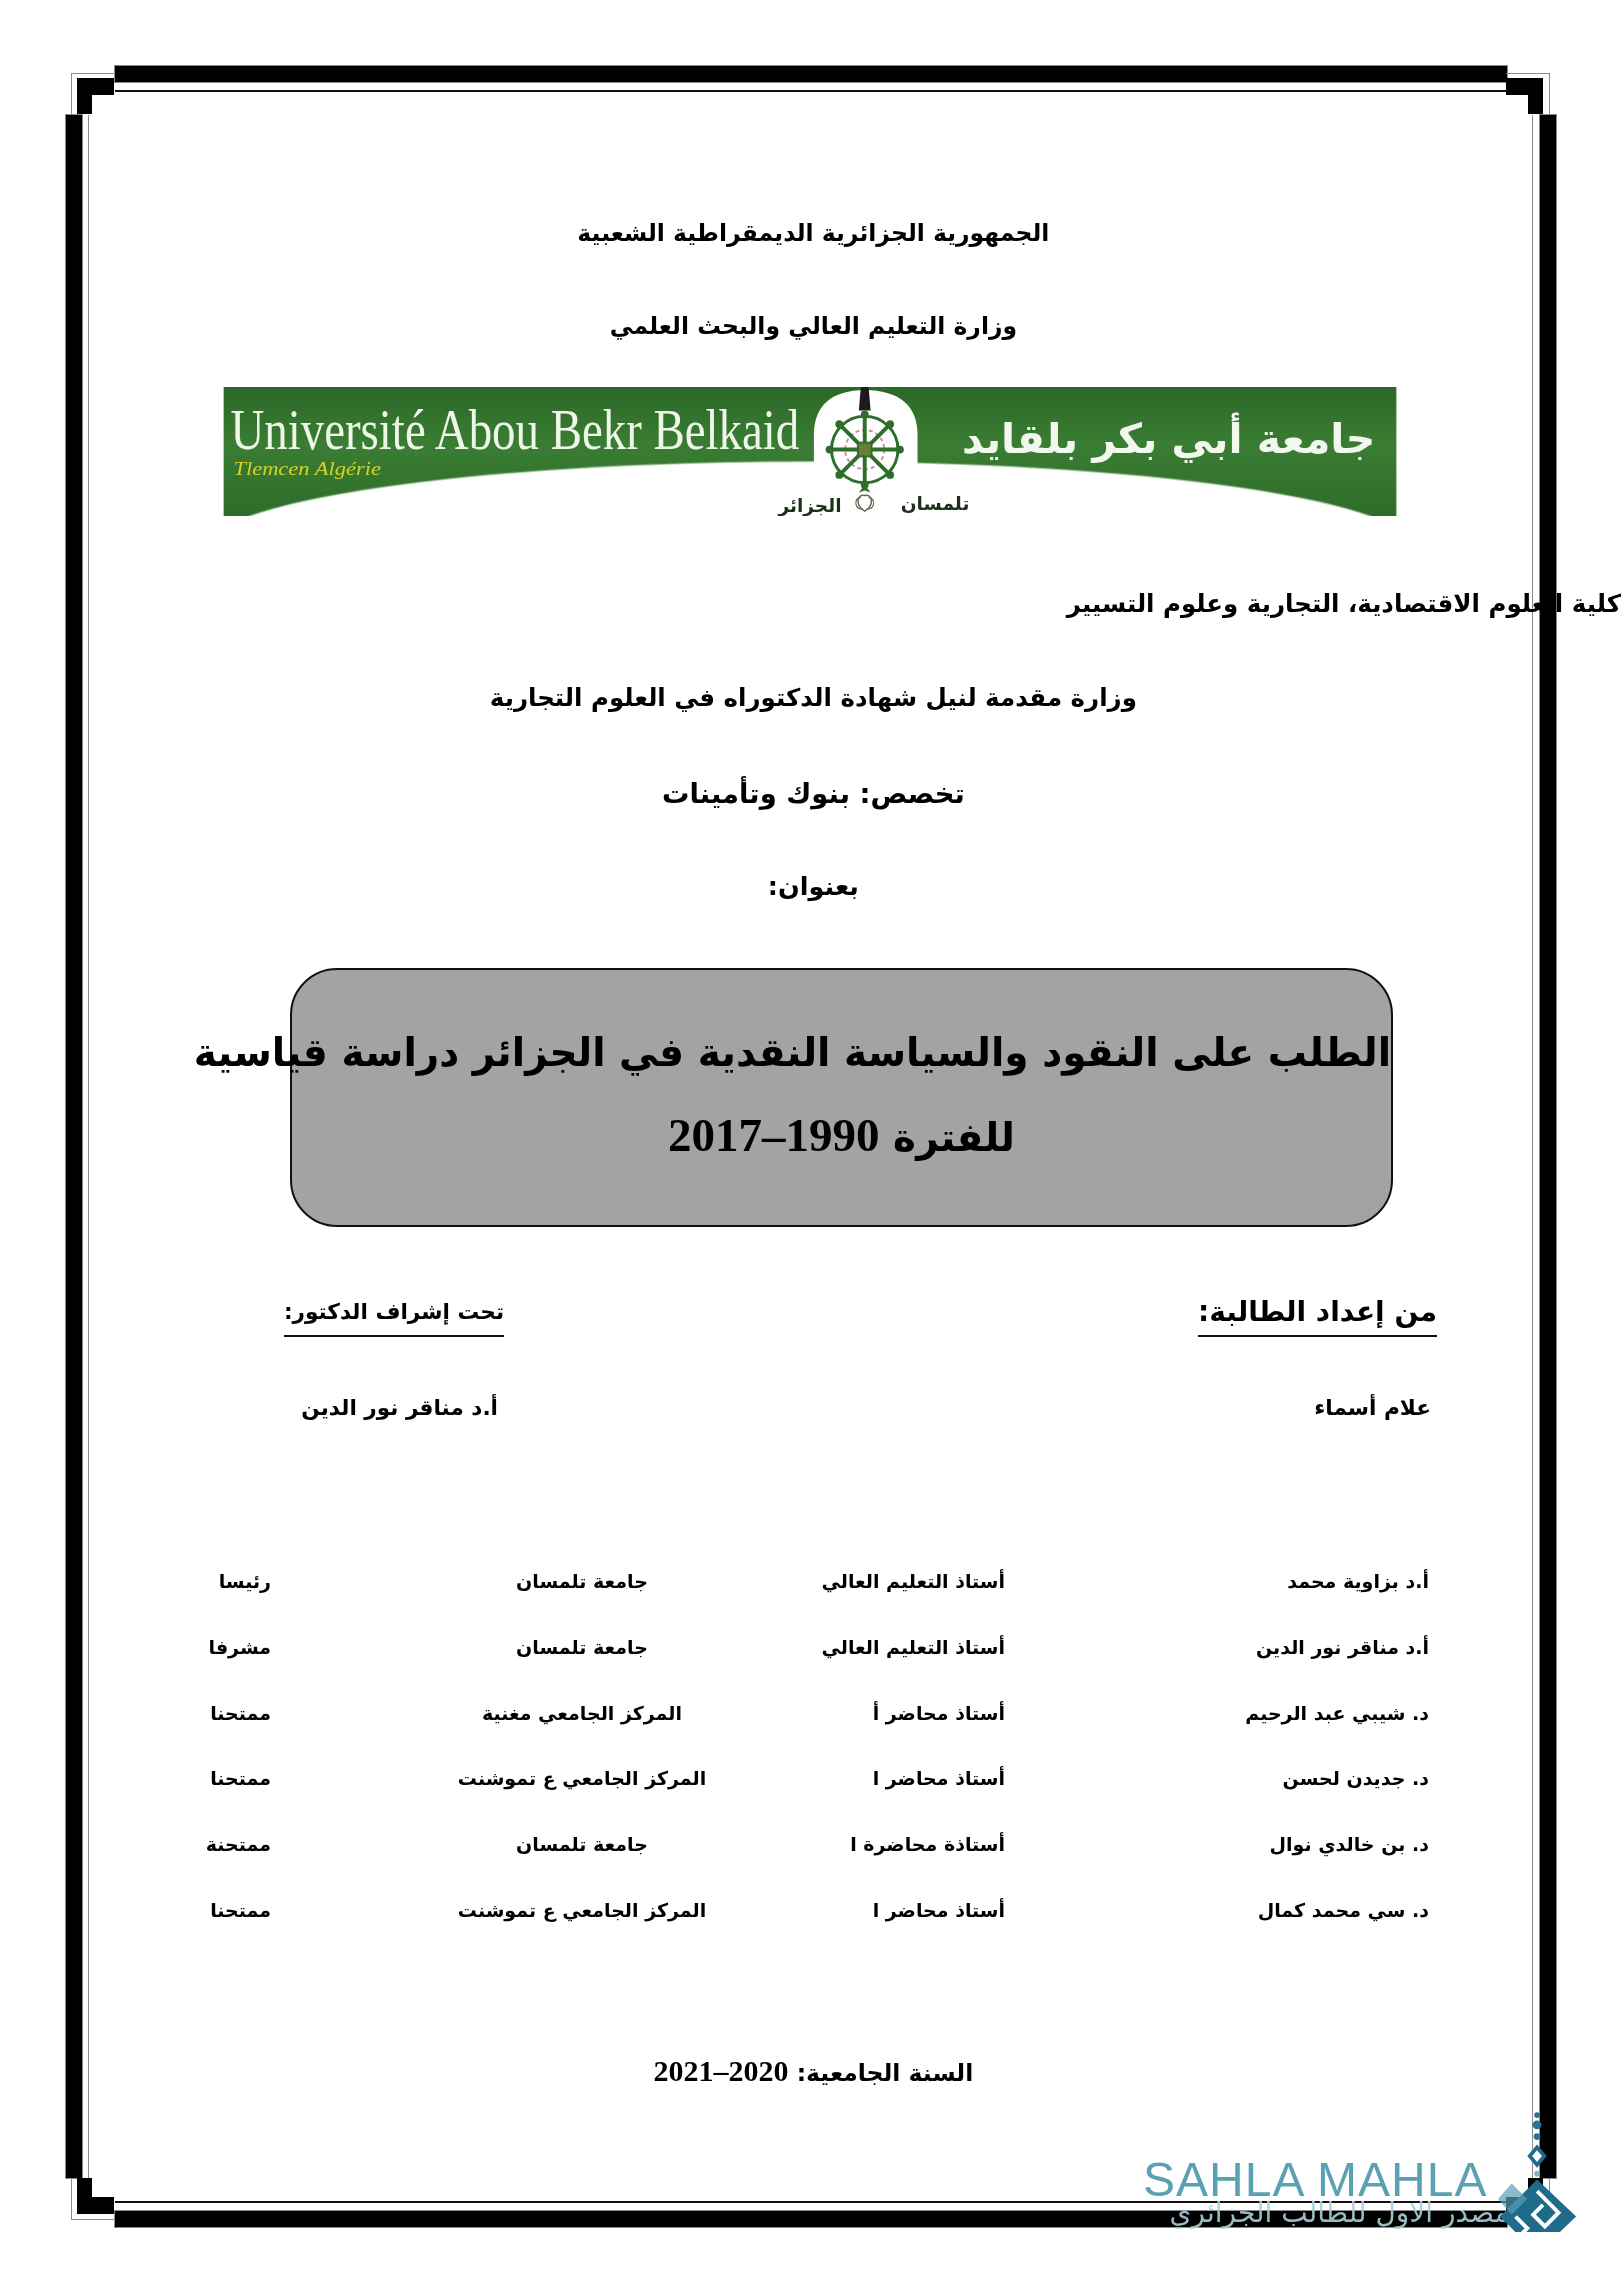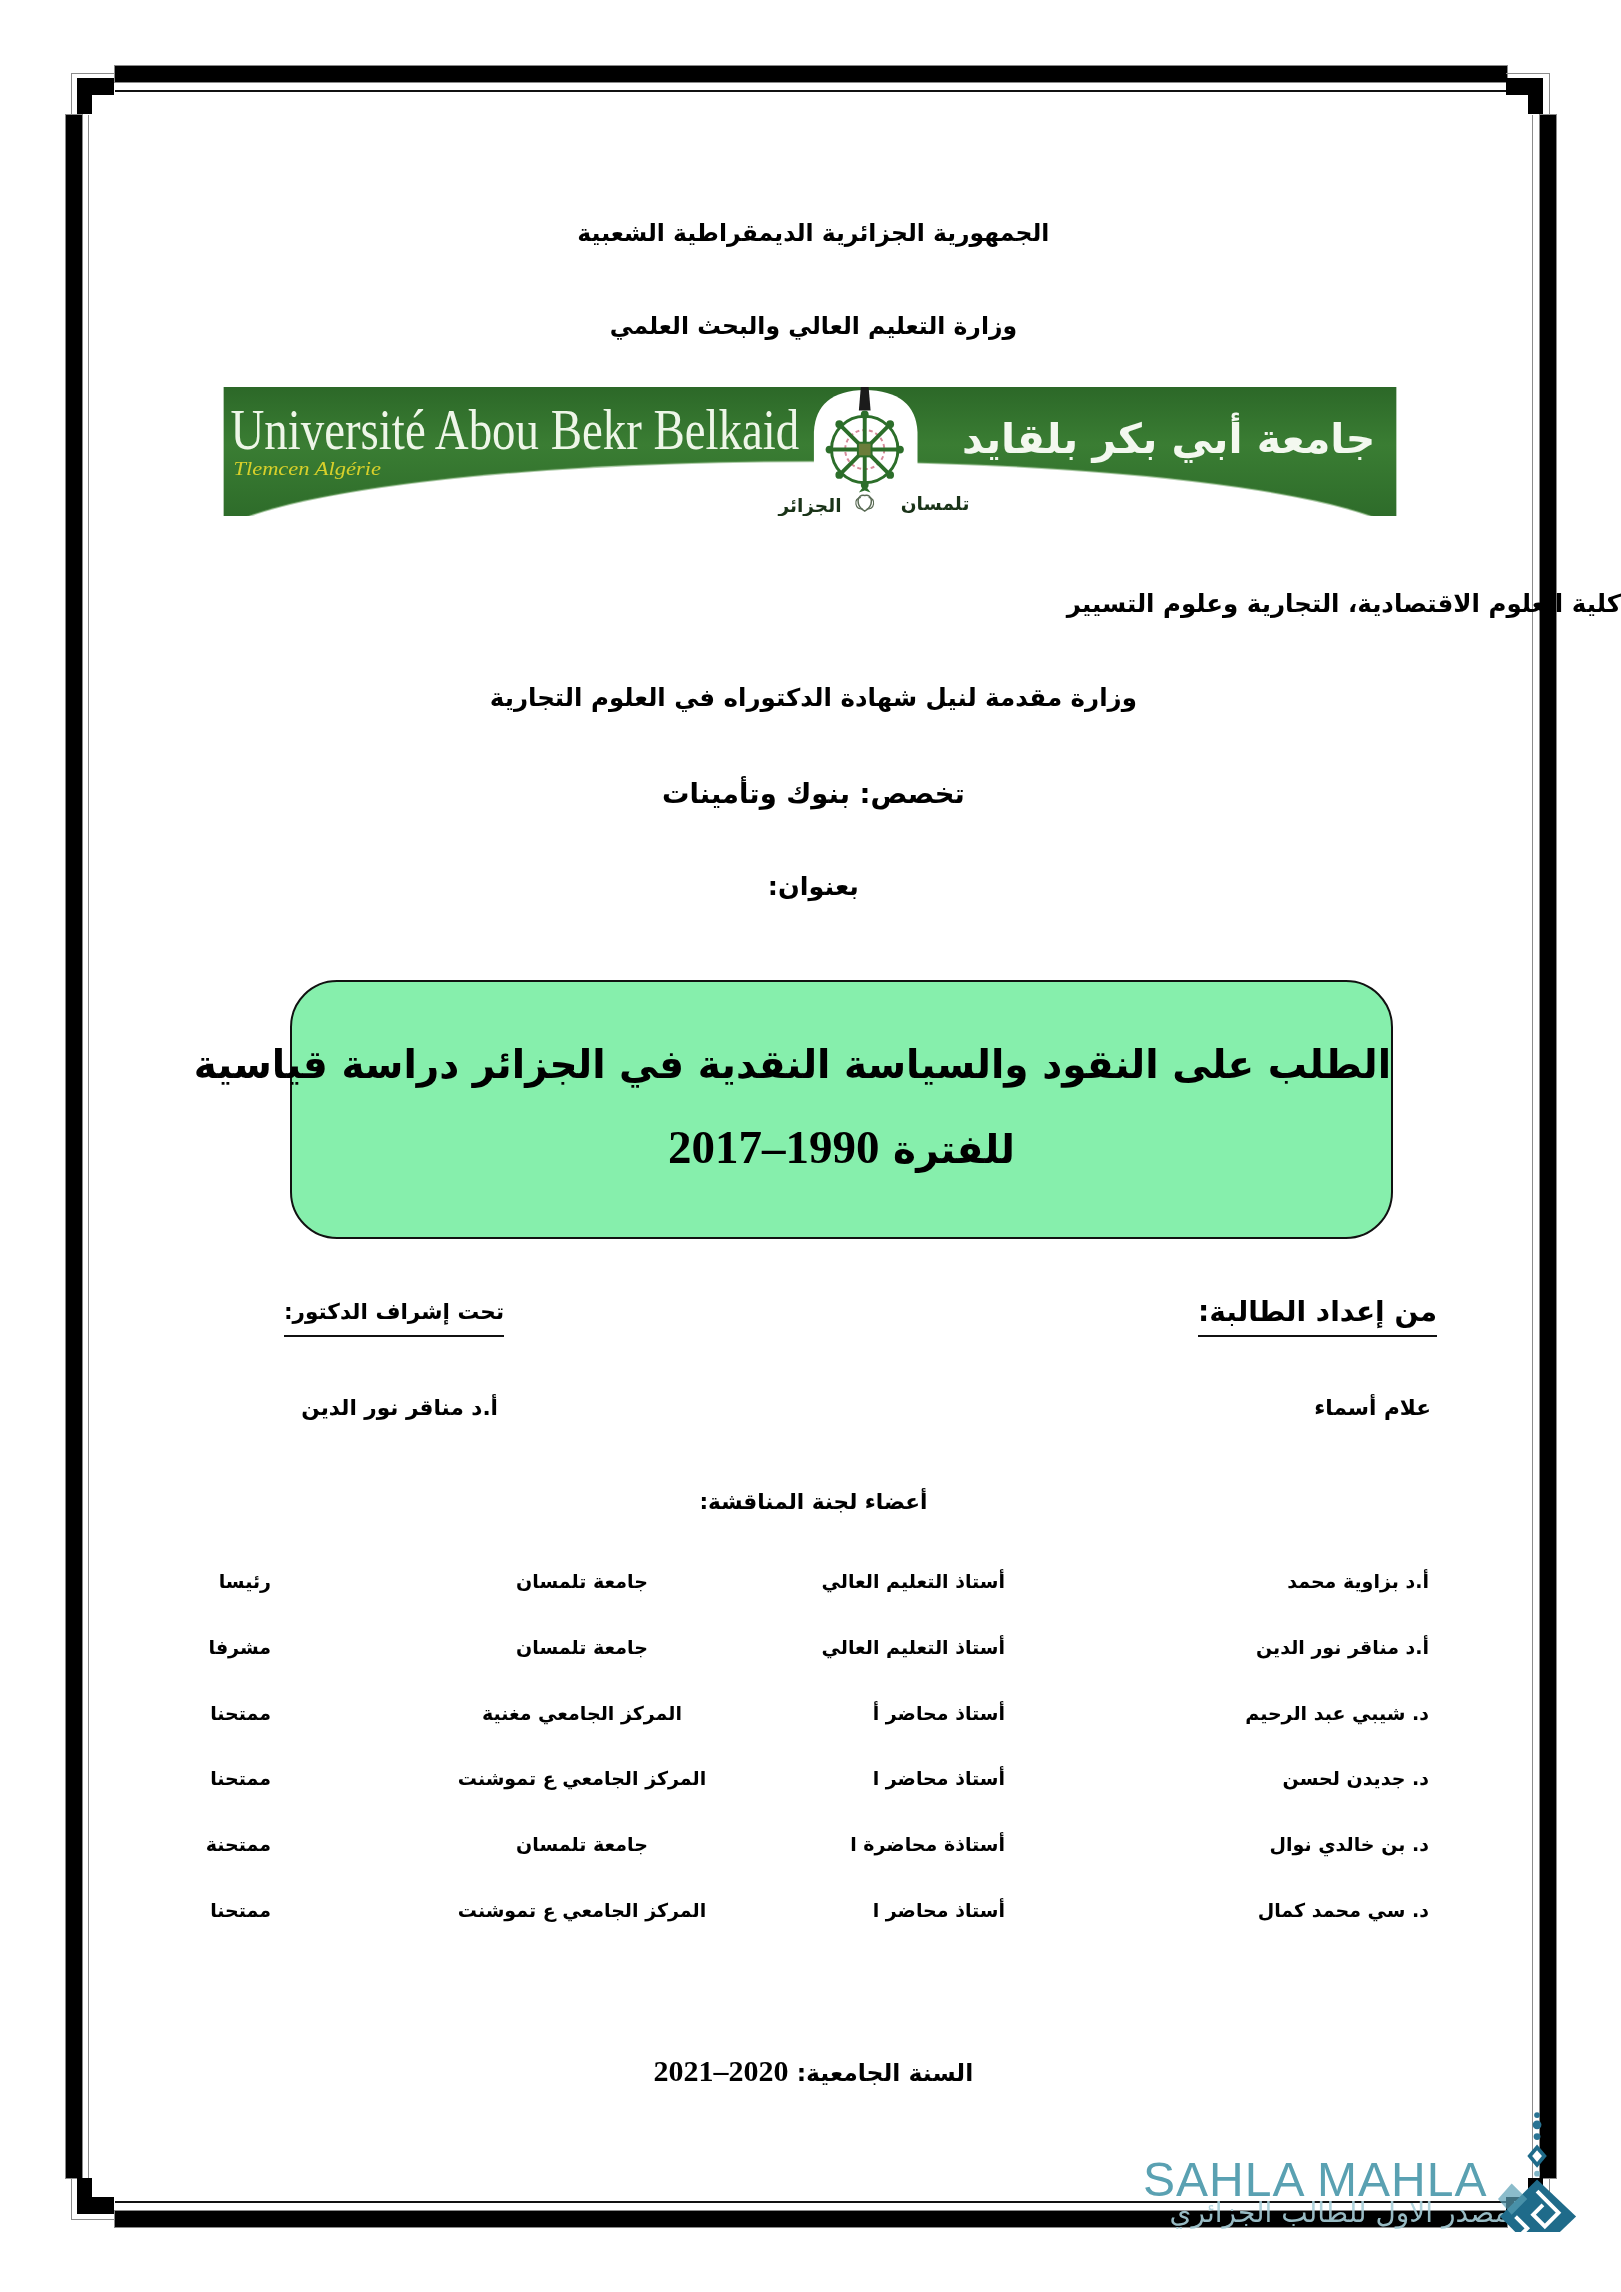--- a/index.html
+++ b/index.html
@@ -38,22 +38,21 @@
 
     
     #title-box {
       position: absolute;
       left: 290px;
       top: 968px;
       width: 1099px;
       height: 255px;
       border: 2.5px solid #111;
       border-radius: 47px;
-      background: #86efac;
-      margin-top: 12px;
+      background: #a3a3a3;
     }
     #title-box .tline {
       position: absolute;
       left: 0;
       width: 100%;
       text-align: center;
       height: 59px;
       line-height: 59px;
       font-size: 39px;
     }
@@ -202,21 +201,20 @@
       <span class="serifnum" style="font-size:47px;">1990–2017</span>
     </div>
   </div>
 
   <div class="ar abs label-u" style="right:184px;top:1294px;font-size:28px;">من إعداد الطالبة:</div>
   <div class="ar abs label-u" style="right:1117px;top:1294px;font-size:21.6px;">تحت إشراف الدكتور:</div>
 
   <div class="ar abs" style="right:190px;top:1388px;font-size:21.6px;">علام أسماء</div>
   <div class="ar abs" style="right:1123px;top:1388px;font-size:21.6px;">أ.د مناقر نور الدين</div>
 
-  <div class="ar center-line" style="top:1480px;font-size:21.6px;">أعضاء لجنة المناقشة:</div>
 
   <div>
     <div class="crow" style="top:1562px;">
       <span class="ar cell name">أ.د بزاوية محمد</span>
       <span class="ar cell rank">أستاذ التعليم العالي</span>
       <span class="ar cell inst">جامعة تلمسان</span>
       <span class="ar cell role">رئيسا</span>
     </div>
     <div class="crow" style="top:1628px;">
       <span class="ar cell name">أ.د مناقر نور الدين</span>

